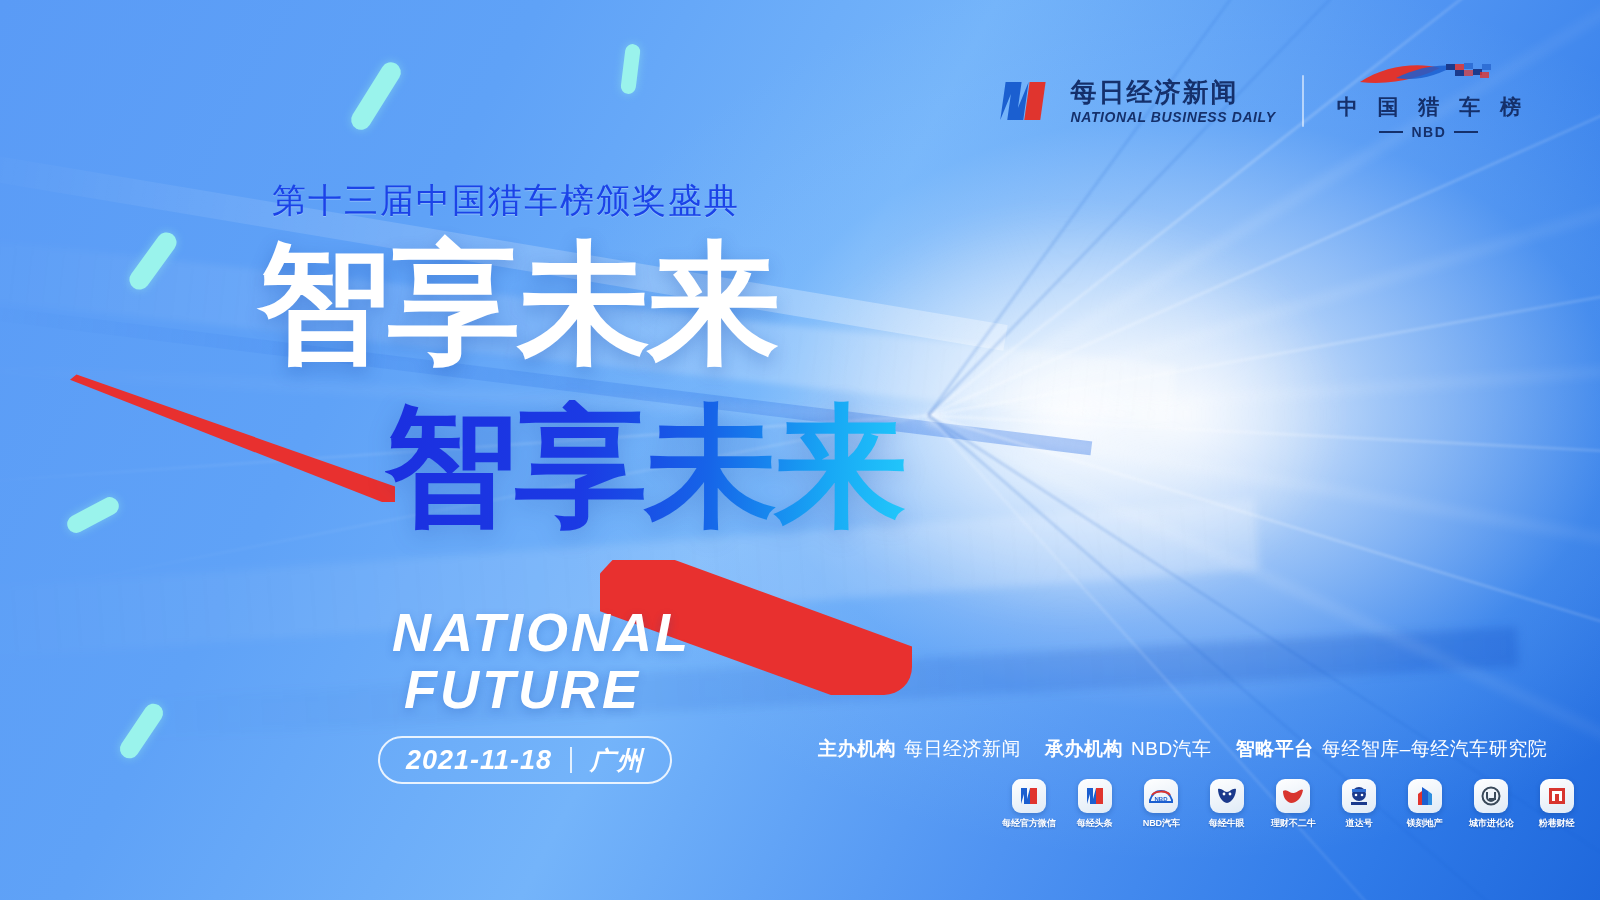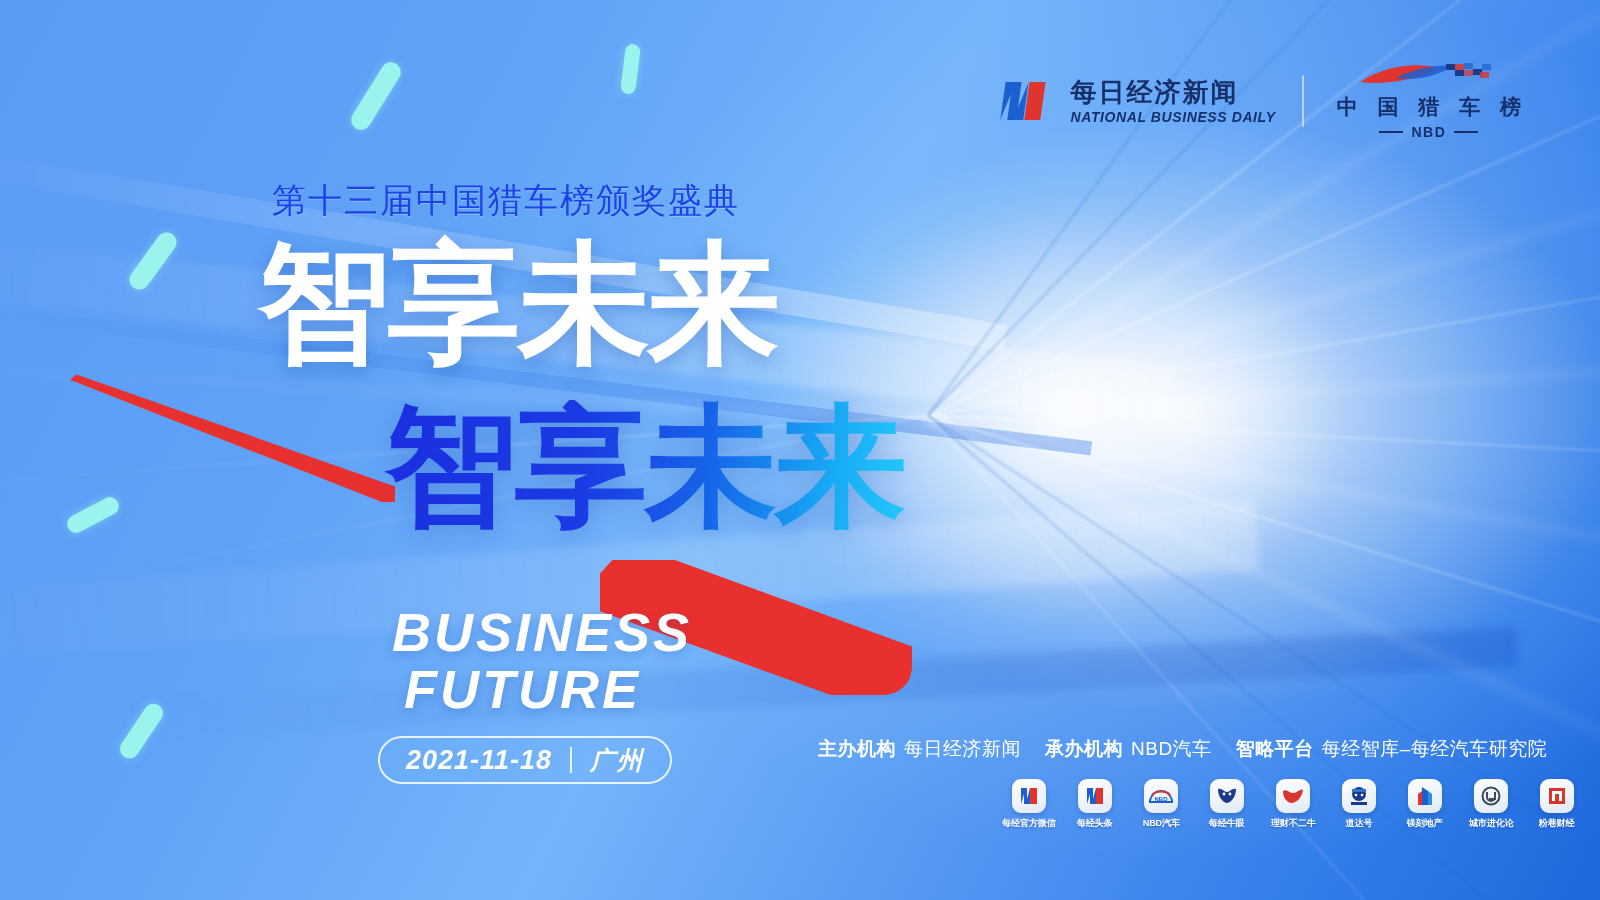--- a/index.html
+++ b/index.html
@@ -167,21 +167,21 @@
         <span class="ln"></span>
       </div>
     </div>
   </div>
 
   <div class="subtitle">第十三届中国猎车榜颁奖盛典</div>
   <div class="line1">智享未来</div>
   <div class="line2">智享未来</div>
 
   <div class="eng">
-    <span>BUSINESS</span>
+    <span>NATIONAL</span>
     <span class="l2">FUTURE</span>
   </div>
 
   <div class="datepill">
     <span class="d">2021-11-18</span>
     <span class="sep"></span>
     <span class="c">广州</span>
   </div>
 
   <div class="credits">

